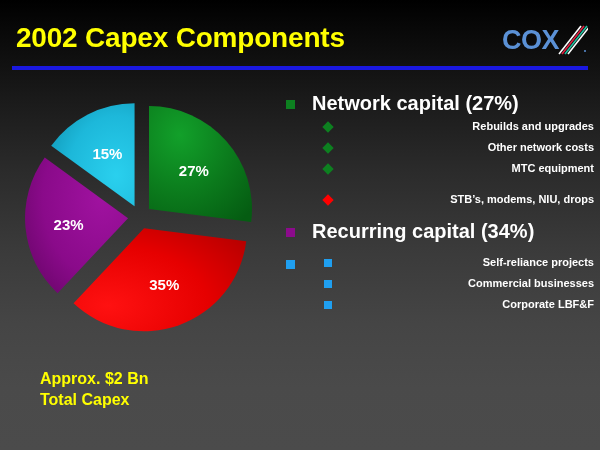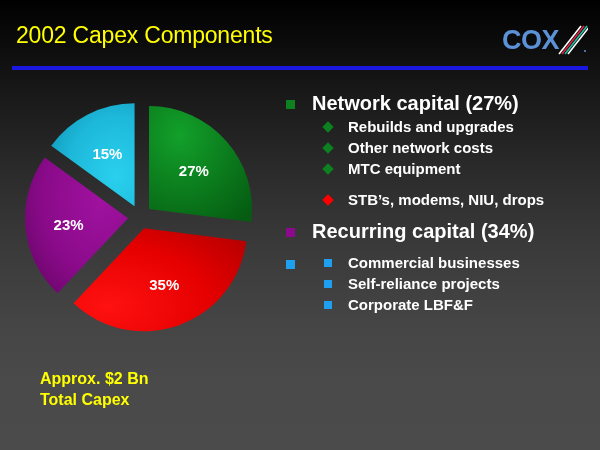--- a/index.html
+++ b/index.html
@@ -25,22 +25,22 @@
         #454545 72%,
         #4a4a4a 86%,
         #4b4b4b 100%);
     overflow: hidden;
   }
   
   #title {
     position: absolute;
     left: 16px;
     top: 22px;
-    font-size: 23px;
-    font-weight: normal;
+    font-size: 28px;
+    font-weight: bold;
     color: #ffff00;
     letter-spacing: -0.2px;
     white-space: nowrap;
   }
   #rule {
     position: absolute;
     left: 12px;
     top: 66px;
     width: 576px;
     height: 4px;
@@ -95,24 +95,25 @@
     position: absolute;
     left: 4px;
     top: 8px;
     width: 9px;
     height: 9px;
   }
   .lvl2 {
     position: relative;
     padding-left: 66px;
     color: #ffffff;
-    font-size: 15px;
+    font-size: 11px;
     font-weight: bold;
     line-height: 21px;
     white-space: nowrap;
+    text-align: right;
   }
   .lvl2 .bul {
     position: absolute;
     left: 42px;
     top: 7px;
     width: 8px;
     height: 8px;
   }
   .bul.sq { border-radius: 0; }
   .bul.di { transform: rotate(45deg); }
@@ -197,20 +198,20 @@
         <div class="subs">
           <div class="lvl2"><span class="bul di" style="background: rgb(255, 0, 0);"></span><span>STB’s, modems, NIU, drops</span></div>
         </div>
       </div>
       <div class="grp">
         <div class="lvl1"><span class="bul sq" style="background: rgb(140, 11, 140);"></span><span>Recurring capital (34%)</span></div>
       </div>
       <div class="grp">
         <div class="lvl1"><span class="bul sq" style="background: rgb(31, 159, 240);"></span></div>
         <div class="subs">
+          <div class="lvl2"><span class="bul sq" style="background: rgb(31, 159, 240);"></span><span>Self-reliance projects</span></div>
           <div class="lvl2"><span class="bul sq" style="background: rgb(31, 159, 240);"></span><span>Commercial businesses</span></div>
-          <div class="lvl2"><span class="bul sq" style="background: rgb(31, 159, 240);"></span><span>Self-reliance projects</span></div>
           <div class="lvl2"><span class="bul sq" style="background: rgb(31, 159, 240);"></span><span>Corporate LBF&amp;F</span></div>
         </div>
       </div>
     </div>
 
 </div>
 
 </body></html>

